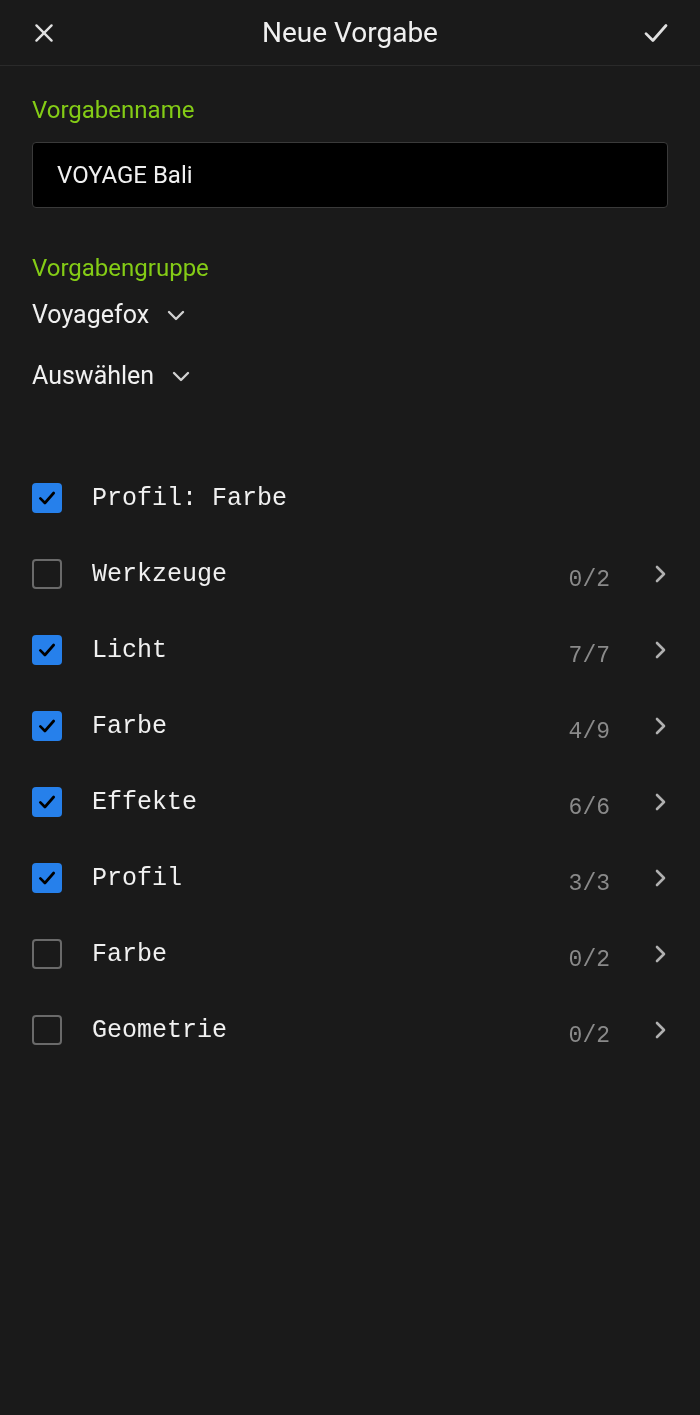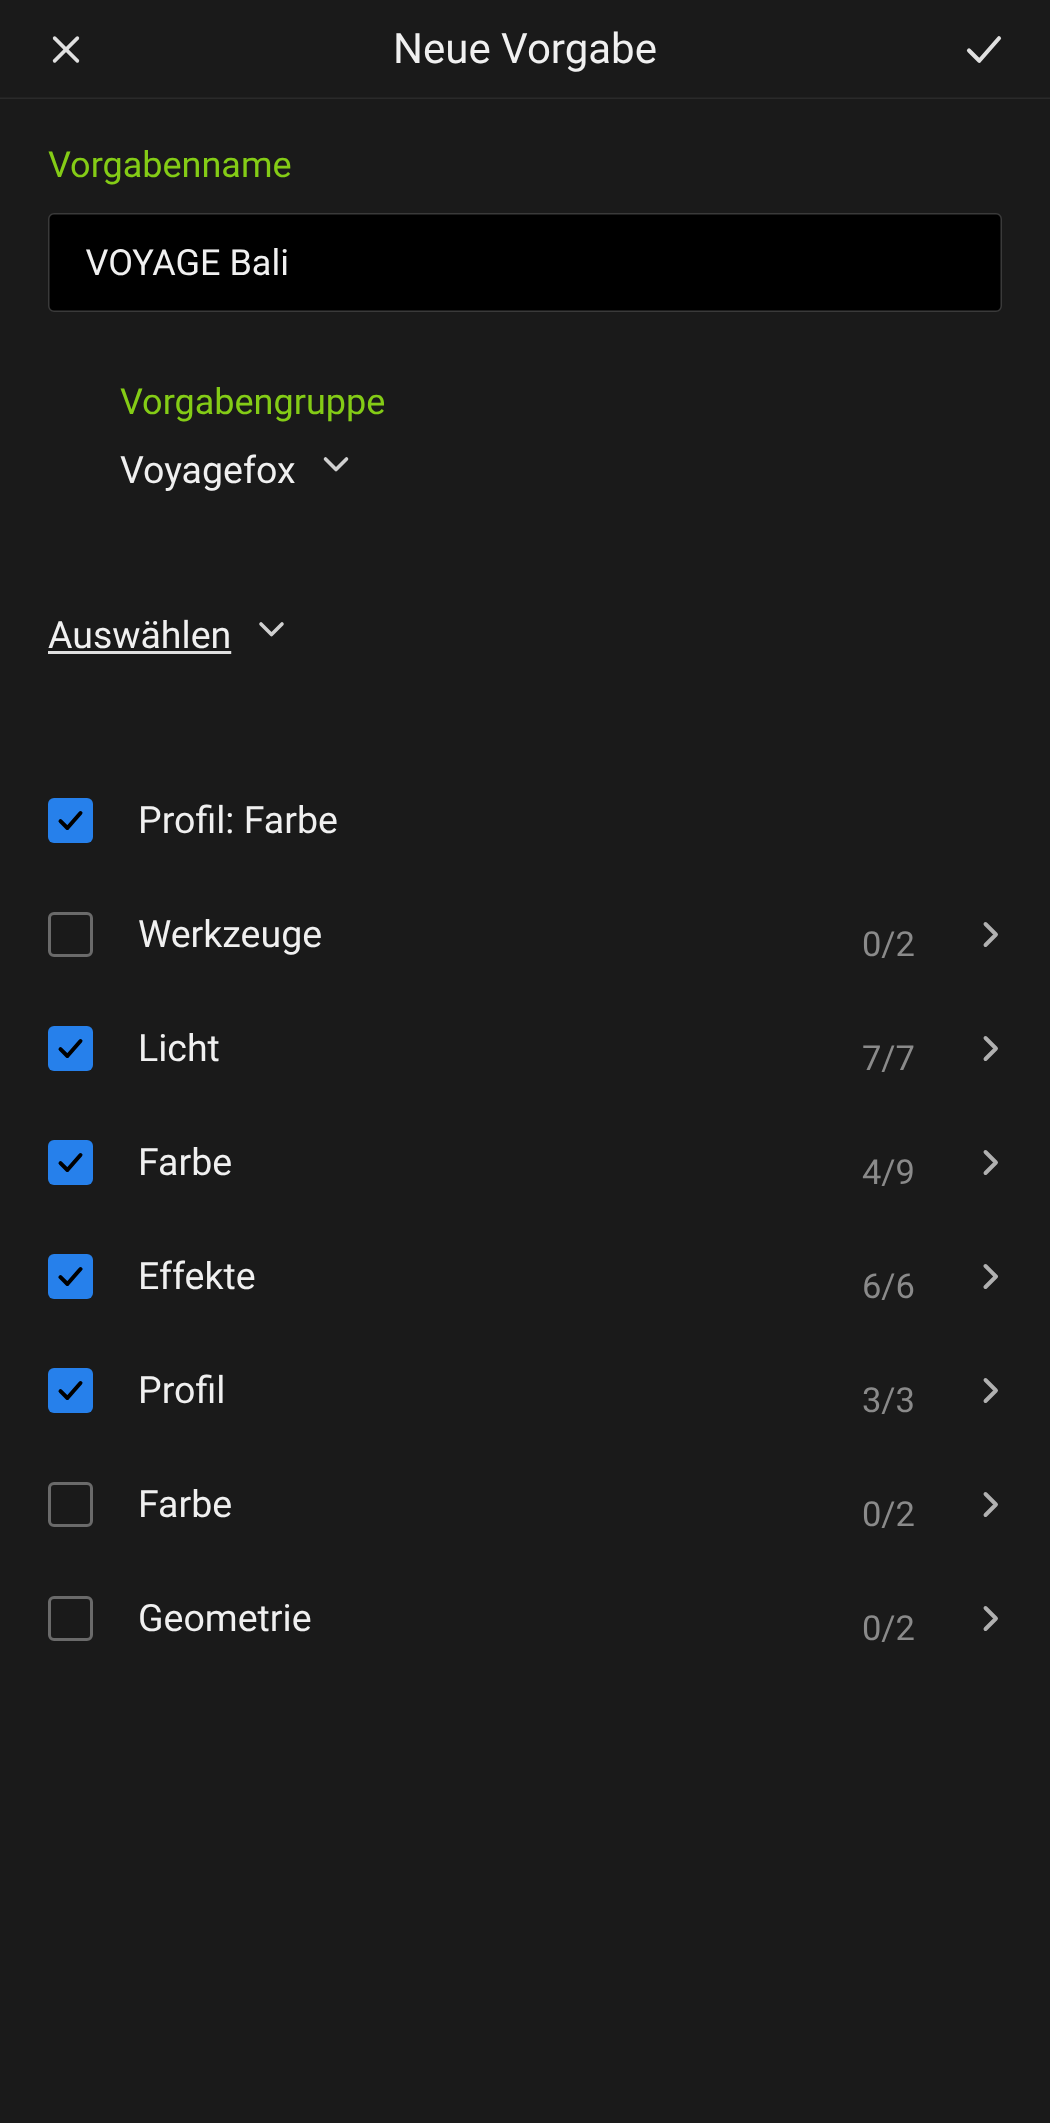--- a/index.html
+++ b/index.html
@@ -45,46 +45,47 @@
       width: 100%;
       height: 66px;
       background: #000;
       border: 1px solid #3a3a3a;
       border-radius: 4px;
       color: #f0f0f0;
       font-size: 24px;
       padding: 14px 24px;
       font-family: inherit;
     }
-    .group-section { margin-top: 46px; margin-left: 48px; }
+    .group-section { margin-top: 46px; }
     .dropdown-row {
       display: flex;
-      align-items: flex-start;
+      align-items: center;
       gap: 18px;
       margin-top: 18px;
       cursor: pointer;
     }
     .dropdown-value {
       font-size: 25px;
       color: #f0f0f0;
     }
     .chevron-down {
       width: 18px;
       height: 18px;
       display: flex;
       align-items: center;
       justify-content: center;
     }
-    .select-section { margin-top: 81px; text-decoration: underline; }
+    .select-section { margin-top: 32px; }
     .options-list { margin-top: 70px; }
     .option-row {
       display: flex;
       align-items: center;
       height: 76px;
       gap: 30px;
+      font-family: Liberation Mono, monospace;
     }
     .checkbox {
       width: 30px;
       height: 30px;
       border-radius: 4px;
       display: flex;
       align-items: center;
       justify-content: center;
       flex-shrink: 0;
       cursor: pointer;

